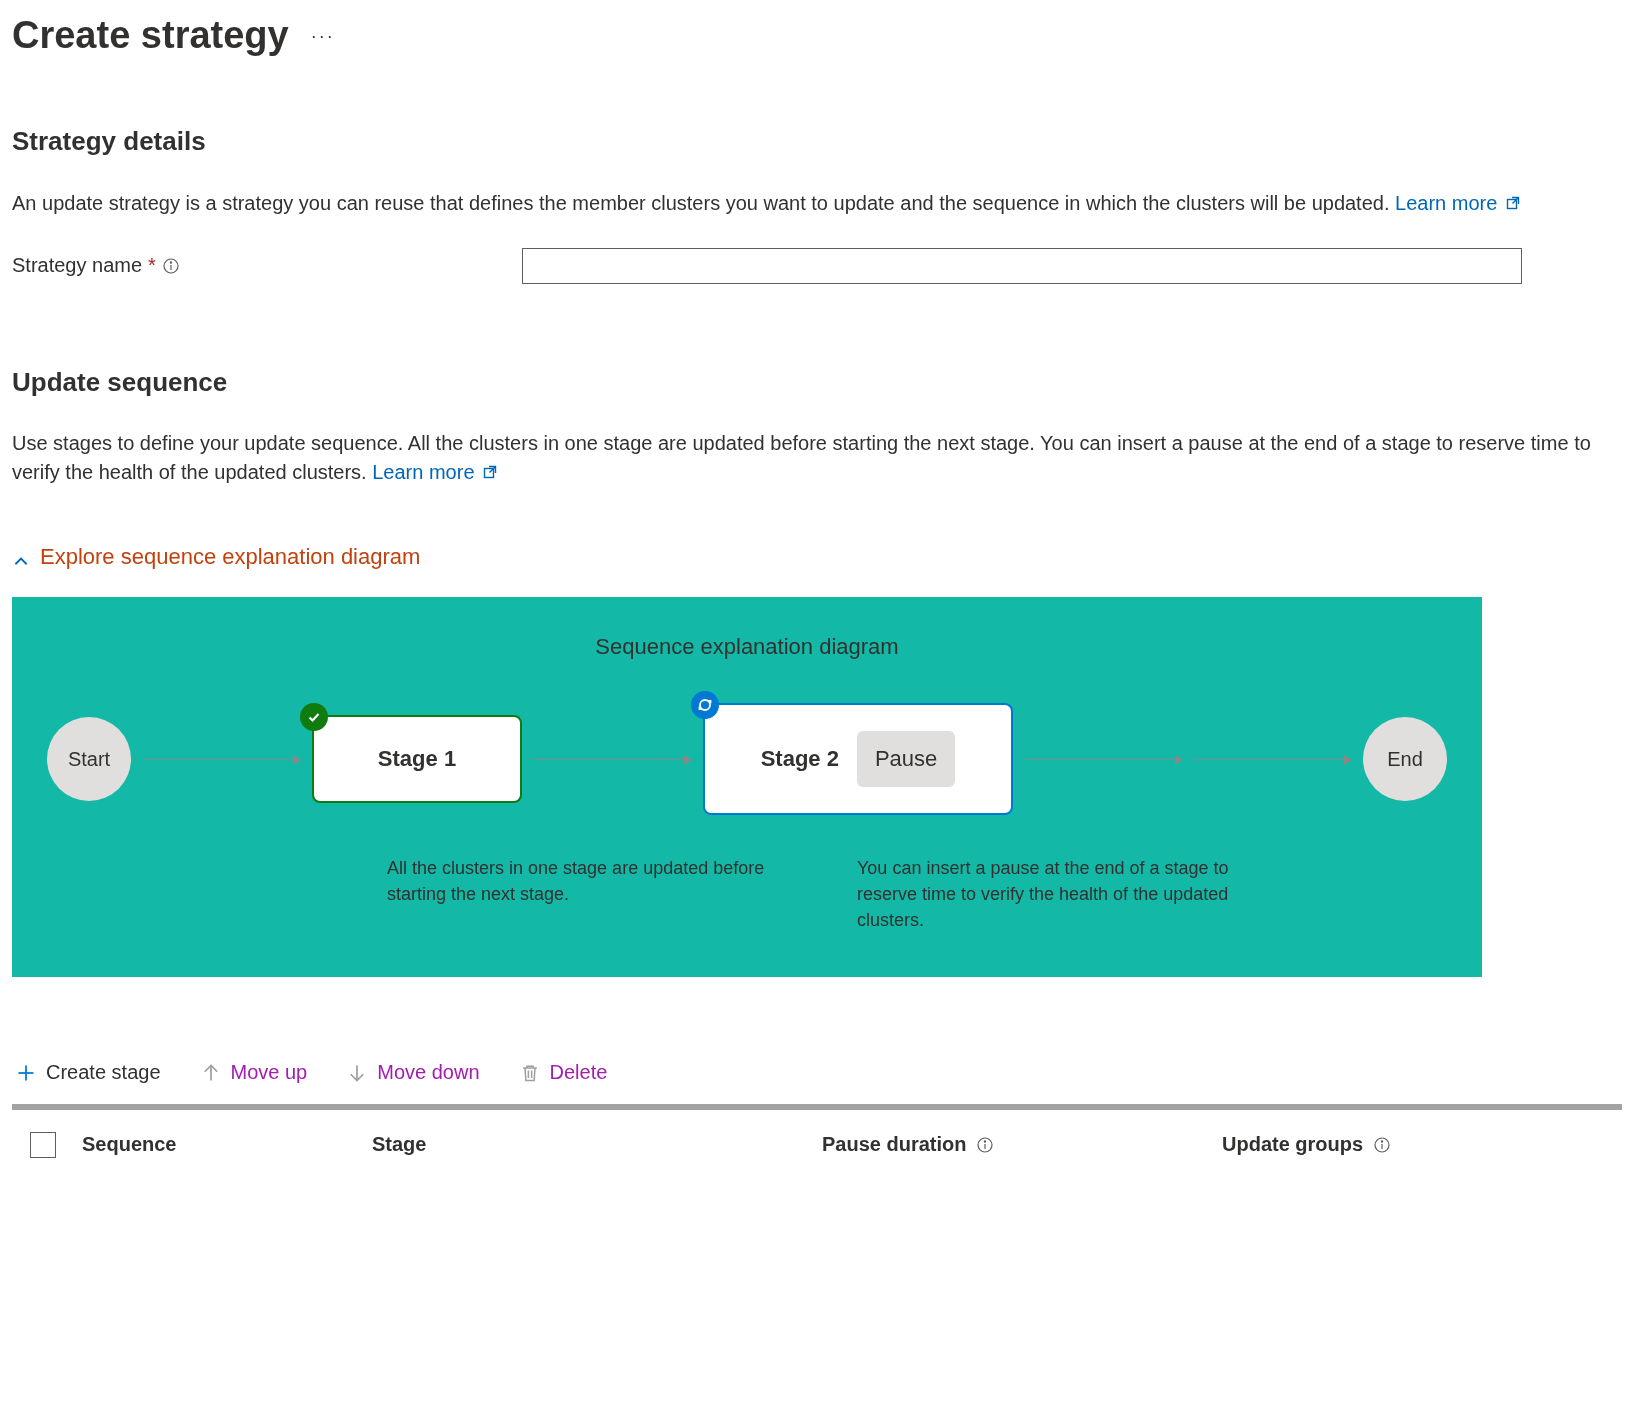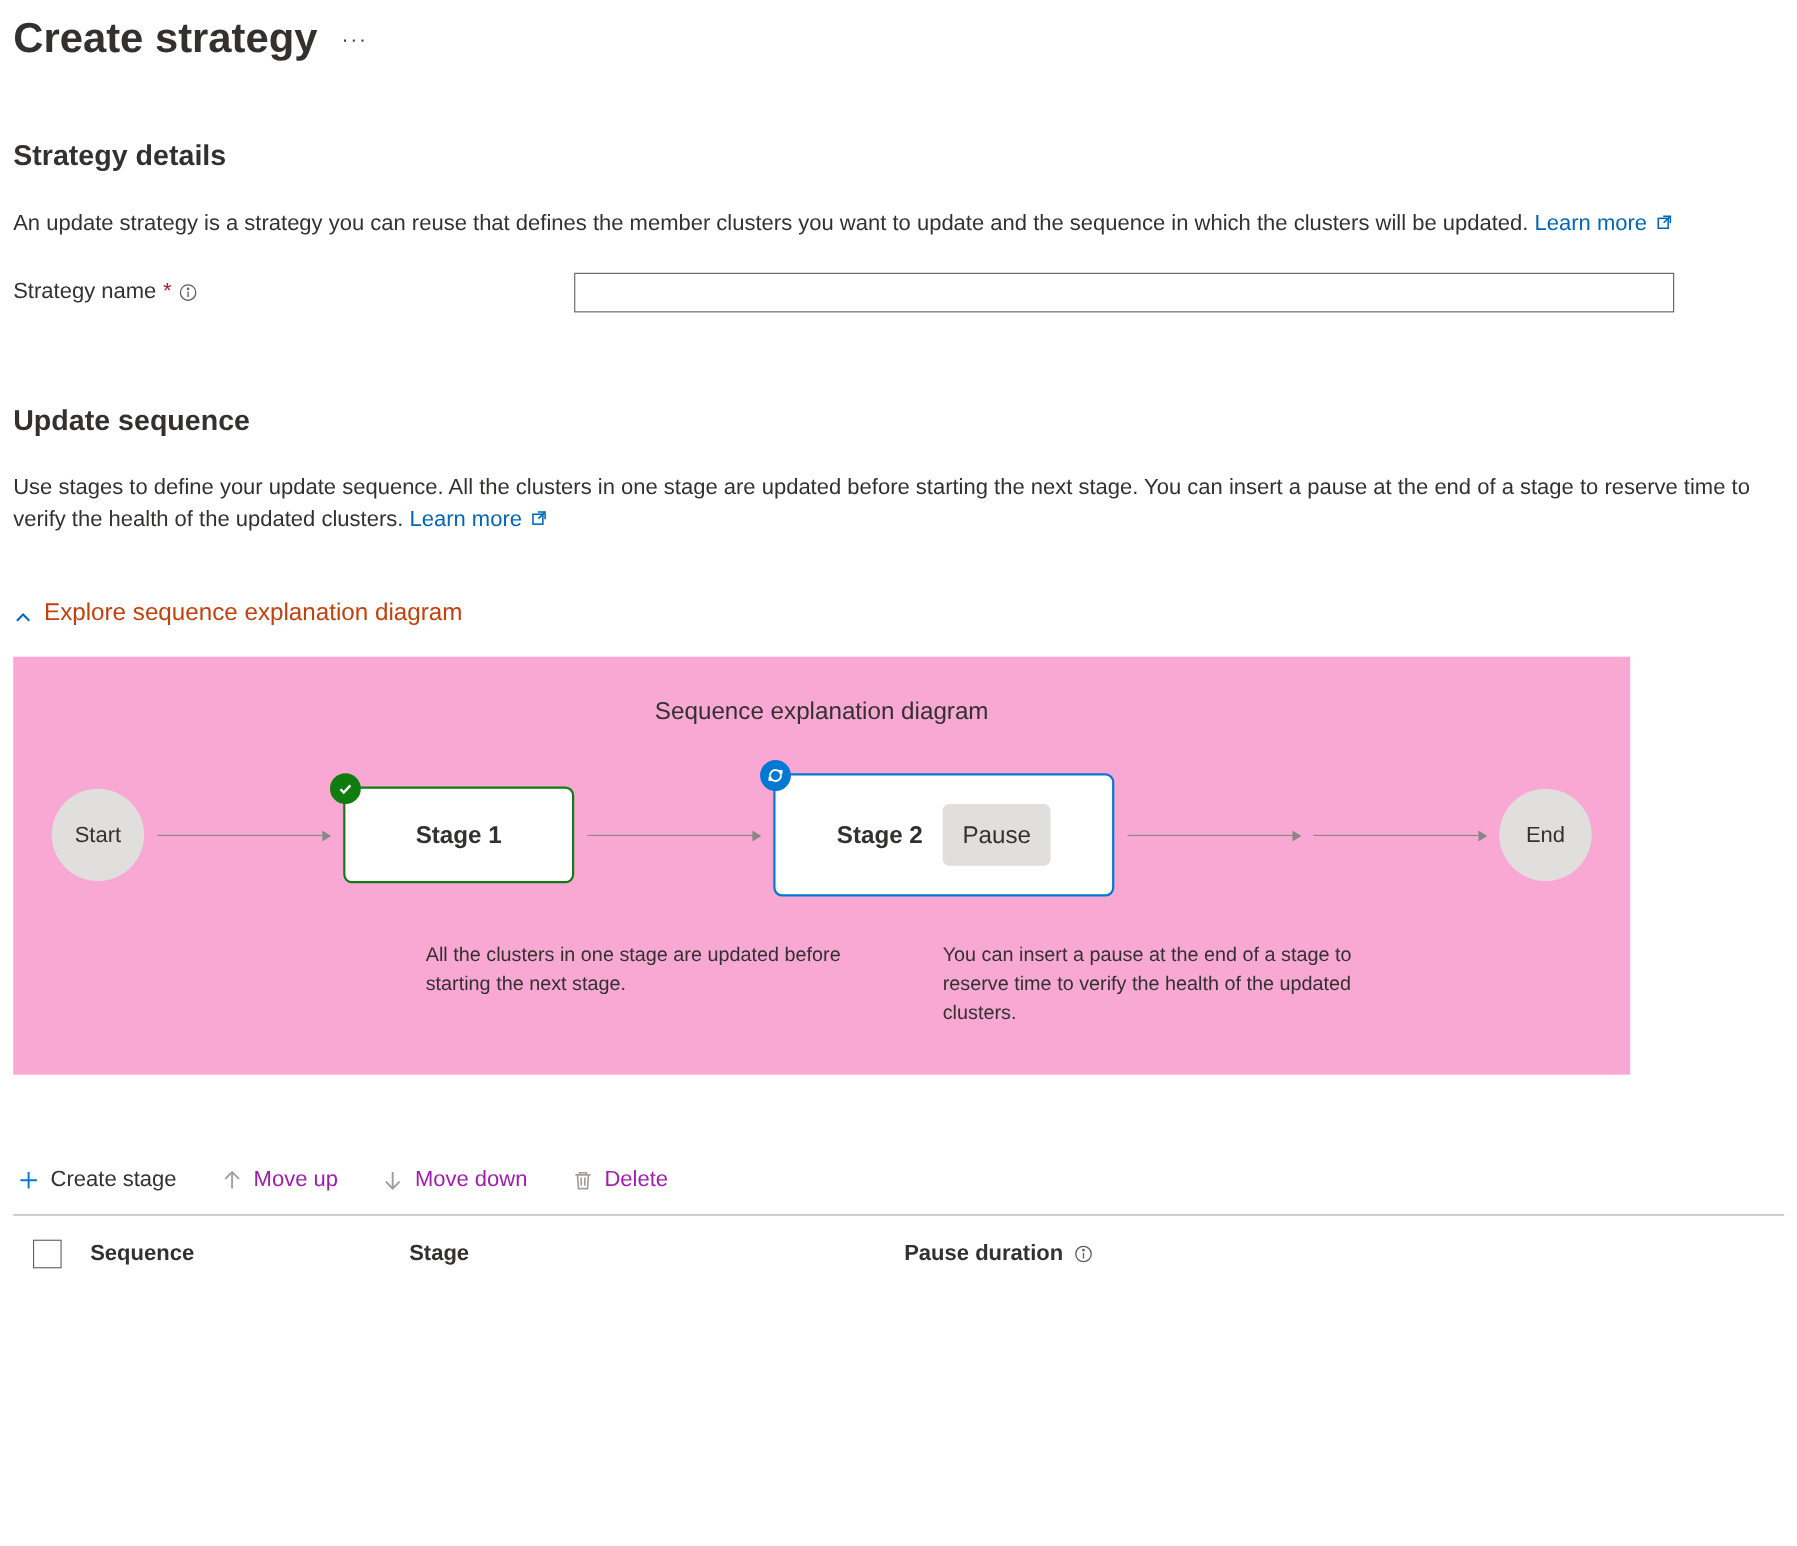--- a/index.html
+++ b/index.html
@@ -19,39 +19,39 @@
     a.link { color: #0067b8; text-decoration: none; cursor: pointer; }
     .ext-icon { display: inline-block; width: 16px; height: 16px; vertical-align: -1px; margin-left: 2px; }
     .form-row { display: flex; align-items: center; margin-bottom: 80px; margin-top: 20px; }
     .form-label { width: 510px; display: flex; align-items: center; gap: 6px; }
     .req { color: #a4262c; }
     .info-icon { width: 18px; height: 18px; display: inline-flex; align-items: center; justify-content: center; }
     .info-icon svg { display: block; }
     .text-input { width: 1000px; max-width: 1000px; height: 36px; border: 1px solid #605e5c; padding: 0 10px; font-size: 18px; background: #fff; }
     .expander { display: inline-flex; align-items: center; gap: 10px; color: #c2410c; cursor: pointer; margin: 24px 0 24px 0; font-size: 22px; }
     .chev { width: 18px; height: 18px; }
-    .diagram-box { background: #f9a8d4; padding: 34px 30px 44px 30px; max-width: 1470px; }
+    .diagram-box { background: #14b8a6; padding: 34px 30px 44px 30px; max-width: 1470px; }
     .diagram-title { text-align: center; font-size: 22px; margin-bottom: 40px; color: #323130; }
     .diagram-flow { display: flex; align-items: center; justify-content: space-between; gap: 12px; max-width: 1400px; margin: 0 auto 40px auto; }
     .circ { width: 84px; height: 84px; border-radius: 50%; background: #e1dfdd; display: flex; align-items: center; justify-content: center; font-size: 20px; color: #323130; flex-shrink: 0; }
     .arrow { flex: 1 1 auto; display: flex; align-items: center; }
     .arrow-line { flex: 1; height: 1px; background: #8a8886; position: relative; }
     .arrow-line::after { content: ""; position: absolute; right: -1px; top: -4px; border-left: 8px solid #8a8886; border-top: 5px solid transparent; border-bottom: 5px solid transparent; }
     .stage-card { position: relative; border: 2px solid; border-radius: 8px; background: #fff; padding: 26px 30px; min-width: 210px; display: flex; align-items: center; gap: 18px; justify-content: center; font-size: 22px; font-weight: 600; flex-shrink: 0; }
     .stage1 { border-color: #107c10; }
     .stage2 { border-color: #0078d4; min-width: 310px; }
     .stage3 { border-color: #8a8886; }
     .badge { position: absolute; top: -14px; left: -14px; width: 28px; height: 28px; border-radius: 50%; display: flex; align-items: center; justify-content: center; }
     .badge.green { background: #107c10; }
     .badge.blue { background: #0078d4; }
     .dot-grey { position: absolute; top: -12px; left: -12px; width: 24px; height: 24px; border-radius: 50%; background: #8a8886; }
     .pause-chip { background: #e1dfdd; border-radius: 6px; padding: 12px 18px; font-weight: 400; }
     .diagram-notes { display: flex; gap: 80px; max-width: 1260px; margin: 0 auto; padding-left: 270px; font-size: 18px; color: #323130; }
     .diagram-notes > div { max-width: 390px; }
-    .toolbar { display: flex; align-items: center; gap: 32px; margin-top: 78px; padding-bottom: 14px; border-bottom: 1px solid #a3a3a3; }
+    .toolbar { display: flex; align-items: center; gap: 32px; margin-top: 78px; padding-bottom: 14px; border-bottom: 6px solid #a3a3a3; }
     .tool-btn { display: inline-flex; align-items: center; gap: 10px; font-size: 20px; cursor: pointer; background: none; border: none; padding: 6px 4px; color: #605e5c; }
     .tool-btn.enabled { color: #323130; }
     .tool-btn.enabled .tool-icon { color: #0078d4; }
     .tool-btn.disabled { color: #a21caf; cursor: default; }
     .tool-icon { width: 20px; height: 20px; display: inline-flex; align-items: center; justify-content: center; }
     .table-head { display: flex; align-items: center; padding: 20px 0 8px 0; gap: 0; font-weight: 600; font-size: 20px; }
     .col-check { width: 70px; display: flex; align-items: center; padding-left: 18px; }
     .col-seq { width: 290px; }
     .col-stage { width: 450px; }
     .col-pause { width: 400px; display: flex; align-items: center; gap: 10px; }
@@ -217,16 +217,26 @@
   <div class="col-pause">
     <span>Pause duration</span>
     <span class="info-icon">
       <svg viewBox="0 0 16 16" width="16" height="16" fill="none" stroke="#605e5c" stroke-width="1.2">
           <circle cx="8" cy="8" r="7"></circle>
           <line x1="8" y1="7" x2="8" y2="12"></line>
           <circle cx="8" cy="4.5" r="0.6" fill="#605e5c"></circle>
         </svg>
     </span>
   </div>
+  <div class="col-groups">
+    <span>Update groups</span>
+    <span class="info-icon">
+      <svg viewBox="0 0 16 16" width="16" height="16" fill="none" stroke="#605e5c" stroke-width="1.2">
+          <circle cx="8" cy="8" r="7"></circle>
+          <line x1="8" y1="7" x2="8" y2="12"></line>
+          <circle cx="8" cy="4.5" r="0.6" fill="#605e5c"></circle>
+        </svg>
+    </span>
+  </div>
 </div>
 
 
 
 
 </body></html>

